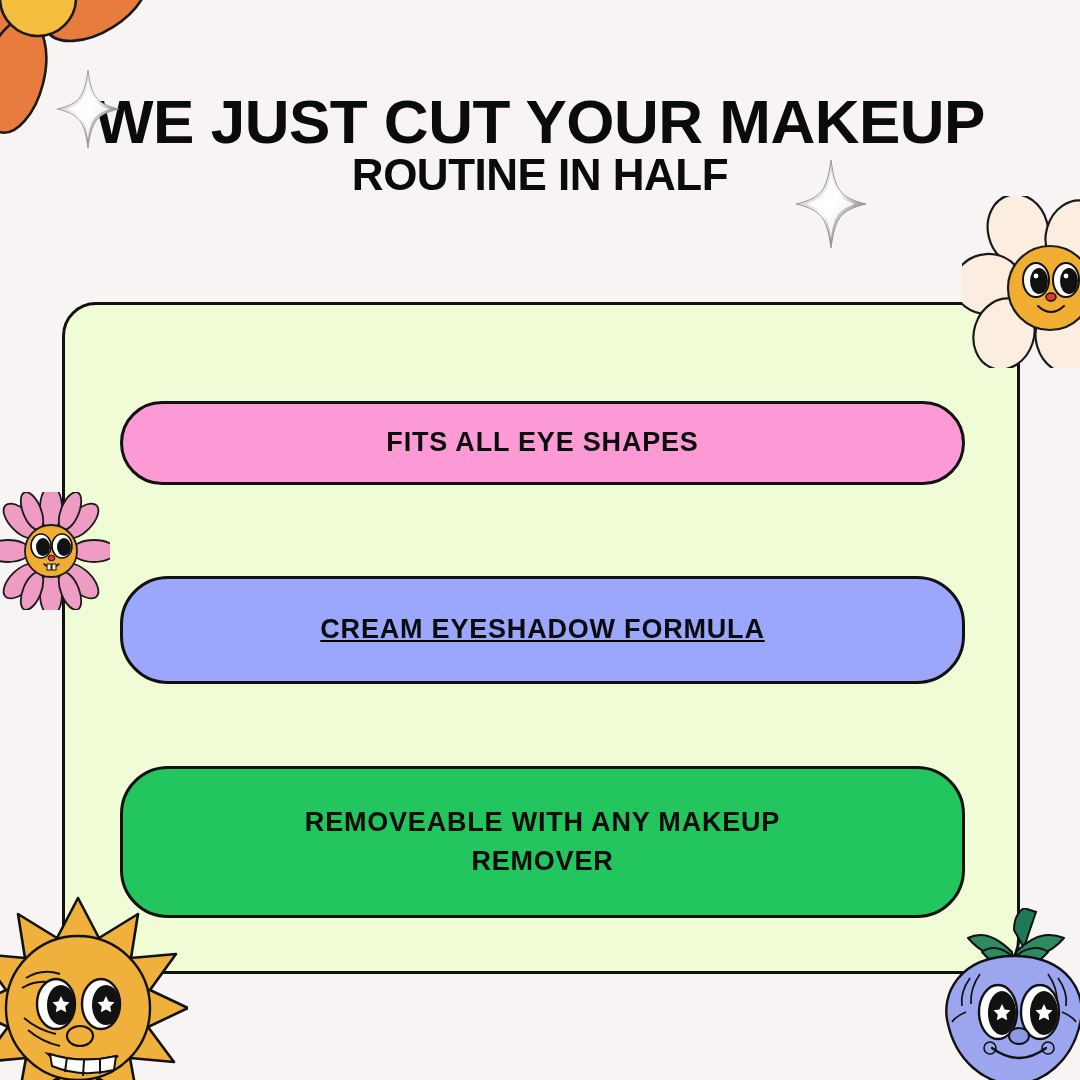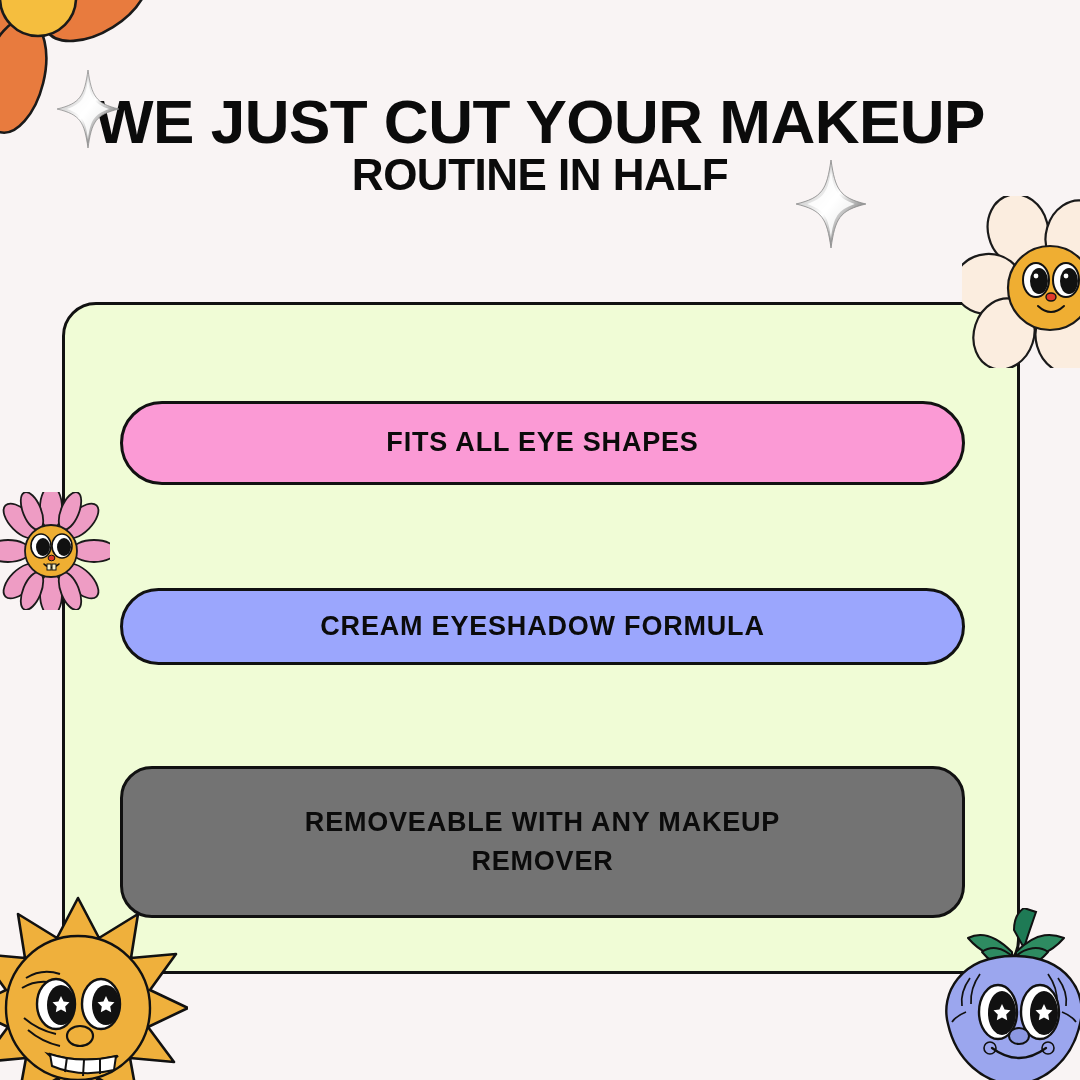--- a/index.html
+++ b/index.html
@@ -88,22 +88,22 @@
   .pill-text {
     font-family: "Liberation Sans", sans-serif;
     font-weight: bold;
     font-size: 27px;
     letter-spacing: 0.8px;
     line-height: 1.45;
     color: #0B0B0B;
     text-transform: uppercase;
   }
   .pill-1 { top: 384px; height: 84px; background: #FB9AD5; margin-top: 17px; }
-  .pill-2 { top: 588px; height: 77px; background: #9BA6FD; }
-  .pill-3 { top: 766px; height: 152px; background: #737373; border-radius: 32px; }
+  .pill-2 { top: 576px; height: 108px; background: #9BA6FD; text-decoration: underline; }
+  .pill-3 { top: 766px; height: 152px; background: #22c55e; }
 
   
   .deco { position: absolute; pointer-events: none; }
 
   .deco-orange-flower { left: -62px; top: -74px;  width: 210px; height: 220px; z-index: 5; }
   .deco-daisy-white   { left: 962px; top: 196px;  width: 140px; height: 172px; z-index: 5; }
   .deco-daisy-pink    { left: -8px;  top: 492px;  width: 118px; height: 118px; z-index: 5; }
   .deco-sun           { left: -32px; top: 896px;  width: 220px; height: 220px; z-index: 5; }
   .deco-strawberry    { left: 940px; top: 908px;  width: 148px; height: 180px; z-index: 5; }
 </style>

